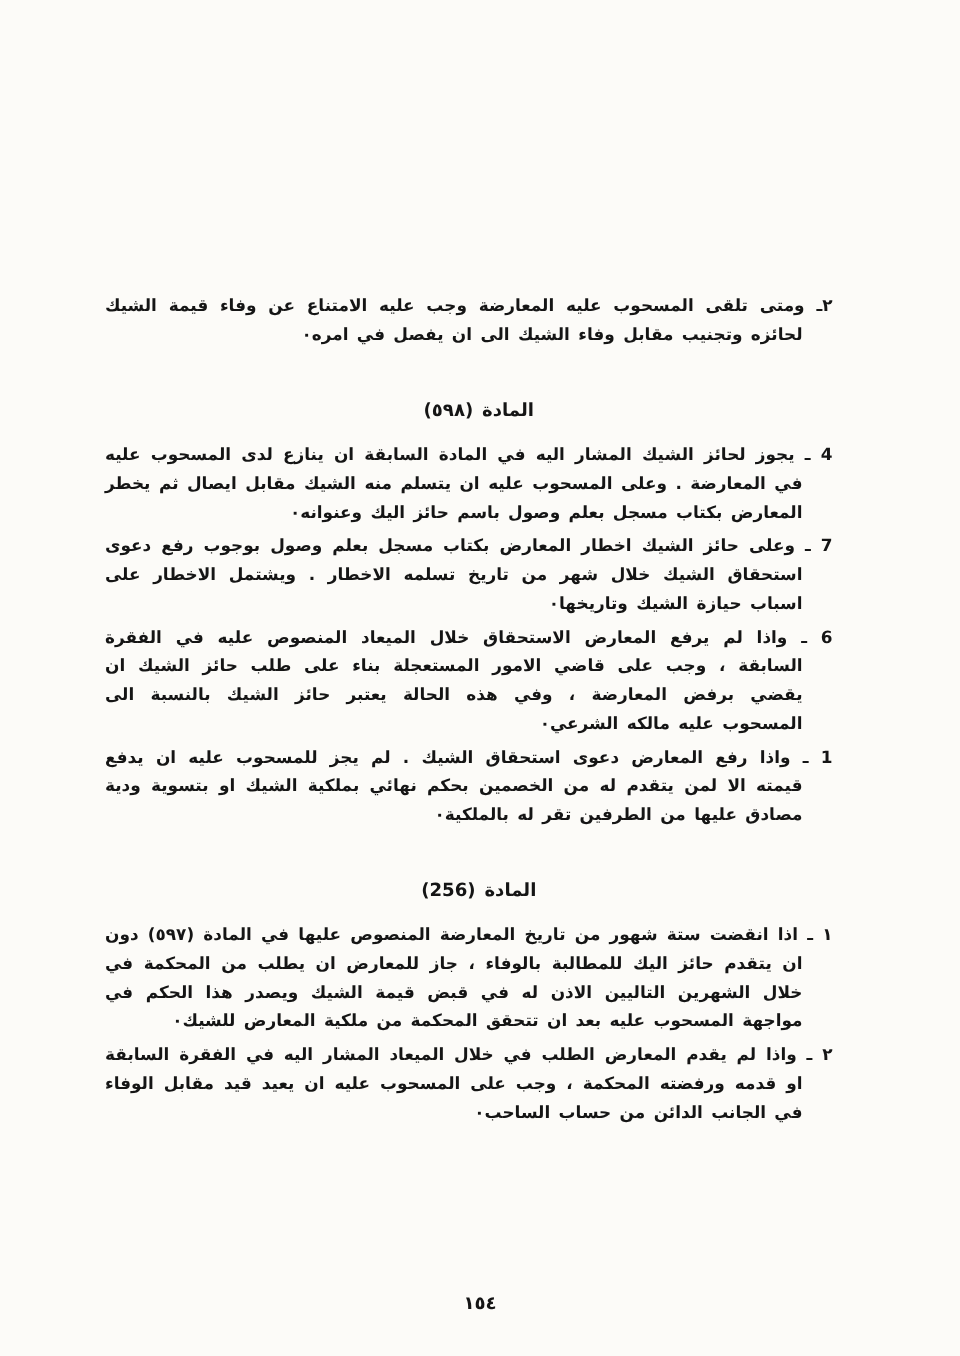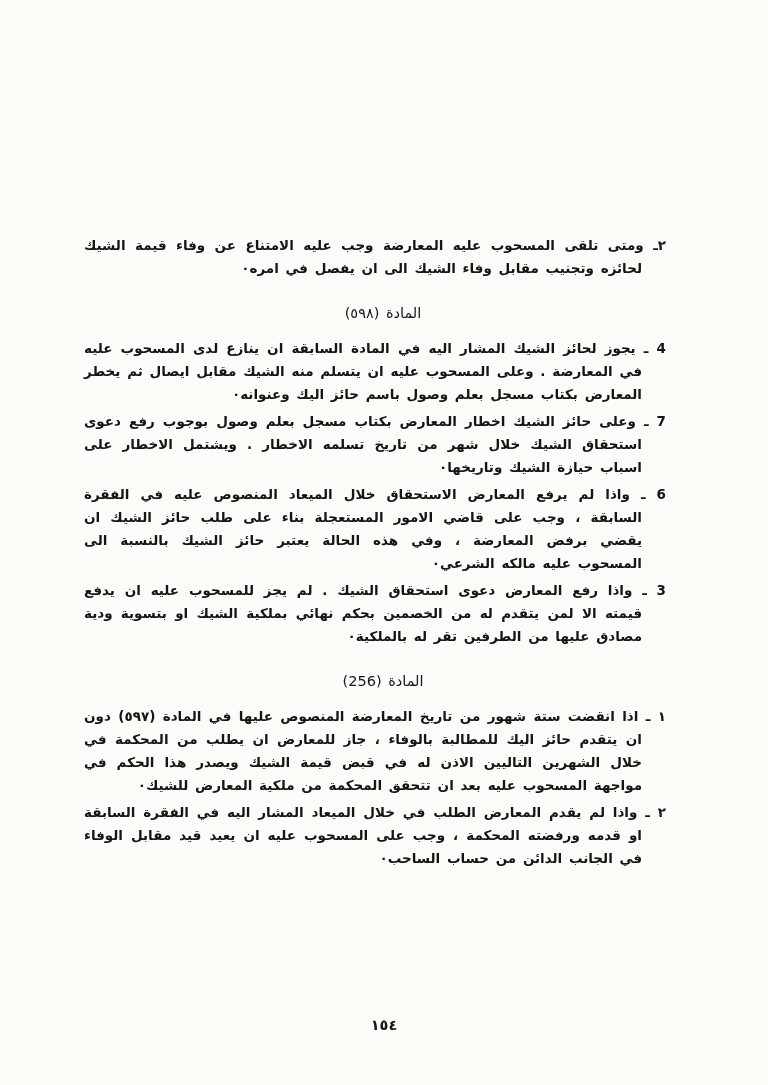--- a/index.html
+++ b/index.html
@@ -34,28 +34,28 @@
     letter-spacing: 0.2px;
     word-spacing: 2px;
   }
   p.item {
     margin: 0 16px 4px 0;
     padding-right: 24px;
     text-indent: -24px;
   }
   h2.article-heading {
     font-size: 14.5px;
-    font-weight: 400;
+    font-weight: 700;
     text-align: center;
-    margin: 22px 0 12px 0;
+    margin: 38px 0 12px 0;
     letter-spacing: 1px;
   }
   .page-number {
     position: absolute;
-    bottom: 52px;
+    bottom: 34px;
     left: 0;
     right: 0;
     text-align: center;
     direction: rtl;
     font-size: 14.5px;
     font-weight: 700;
     letter-spacing: 2px;
   }
 </style>
 </head>
@@ -67,21 +67,21 @@
     <p class="item">٢ـ ومتى تلقى المسحوب عليه المعارضة وجب عليه الامتناع عن وفاء قيمة الشيك لحائزه وتجنيب مقابل وفاء الشيك الى ان يفصل في امره٠</p>
 
     <h2 class="article-heading">المادة (٥٩٨)</h2>
 
     <p class="item">4 ـ يجوز لحائز الشيك المشار اليه في المادة السابقة ان ينازع لدى المسحوب عليه في المعارضة . وعلى المسحوب عليه ان يتسلم منه الشيك مقابل ايصال ثم يخطر المعارض بكتاب مسجل بعلم وصول باسم حائز اليك وعنوانه٠</p>
 
     <p class="item">7 ـ وعلى حائز الشيك اخطار المعارض بكتاب مسجل بعلم وصول بوجوب رفع دعوى استحقاق الشيك خلال شهر من تاريخ تسلمه الاخطار . ويشتمل الاخطار على اسباب حيازة الشيك وتاريخها٠</p>
 
     <p class="item">6 ـ واذا لم يرفع المعارض الاستحقاق خلال الميعاد المنصوص عليه في الفقرة السابقة ، وجب على قاضي الامور المستعجلة بناء على طلب حائز الشيك ان يقضي برفض المعارضة ، وفي هذه الحالة يعتبر حائز الشيك بالنسبة الى المسحوب عليه مالكه الشرعي٠</p>
 
-    <p class="item">3 ـ واذا رفع المعارض دعوى استحقاق الشيك . لم يجز للمسحوب عليه ان يدفع قيمته الا لمن يتقدم له من الخصمين بحكم نهائي بملكية الشيك او بتسوية ودية مصادق عليها من الطرفين تقر له بالملكية٠</p>
+    <p class="item">1 ـ واذا رفع المعارض دعوى استحقاق الشيك . لم يجز للمسحوب عليه ان يدفع قيمته الا لمن يتقدم له من الخصمين بحكم نهائي بملكية الشيك او بتسوية ودية مصادق عليها من الطرفين تقر له بالملكية٠</p>
 
     <h2 class="article-heading">المادة (256)</h2>
 
     <p class="item">١ ـ اذا انقضت ستة شهور من تاريخ المعارضة المنصوص عليها في المادة (٥٩٧) دون ان يتقدم حائز اليك للمطالبة بالوفاء ، جاز للمعارض ان يطلب من المحكمة في خلال الشهرين التاليين الاذن له في قبض قيمة الشيك ويصدر هذا الحكم في مواجهة المسحوب عليه بعد ان تتحقق المحكمة من ملكية المعارض للشيك٠</p>
 
     <p class="item">٢ ـ واذا لم يقدم المعارض الطلب في خلال الميعاد المشار اليه في الفقرة السابقة او قدمه ورفضته المحكمة ، وجب على المسحوب عليه ان يعيد قيد مقابل الوفاء في الجانب الدائن من حساب الساحب٠</p>
 
   </div>
 
   <div class="page-number">١٥٤</div>

